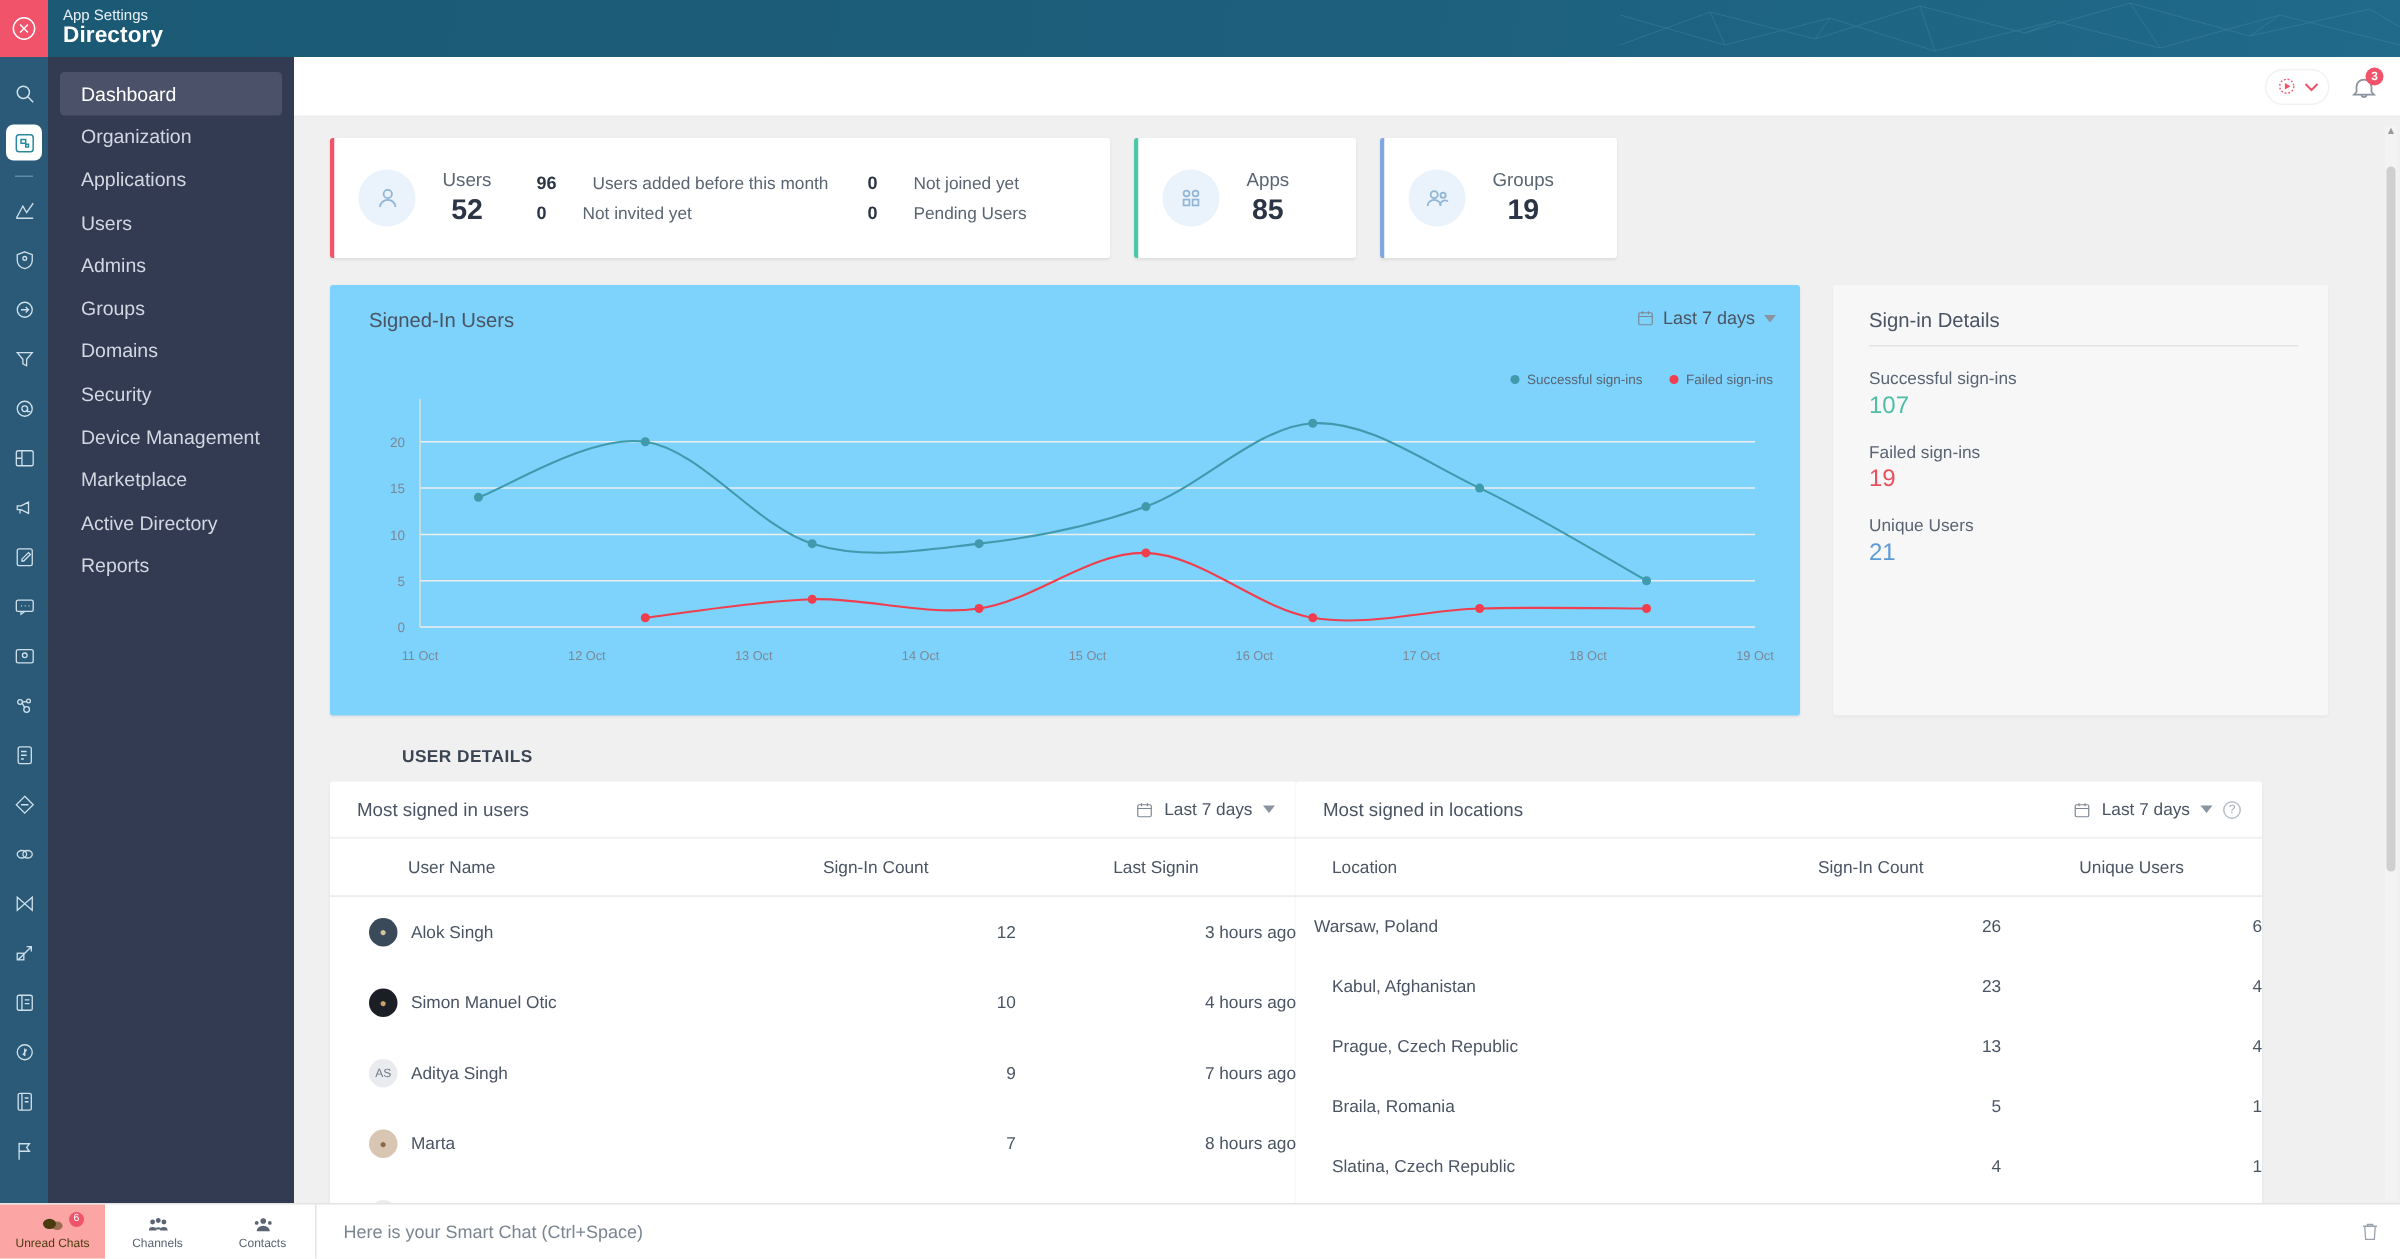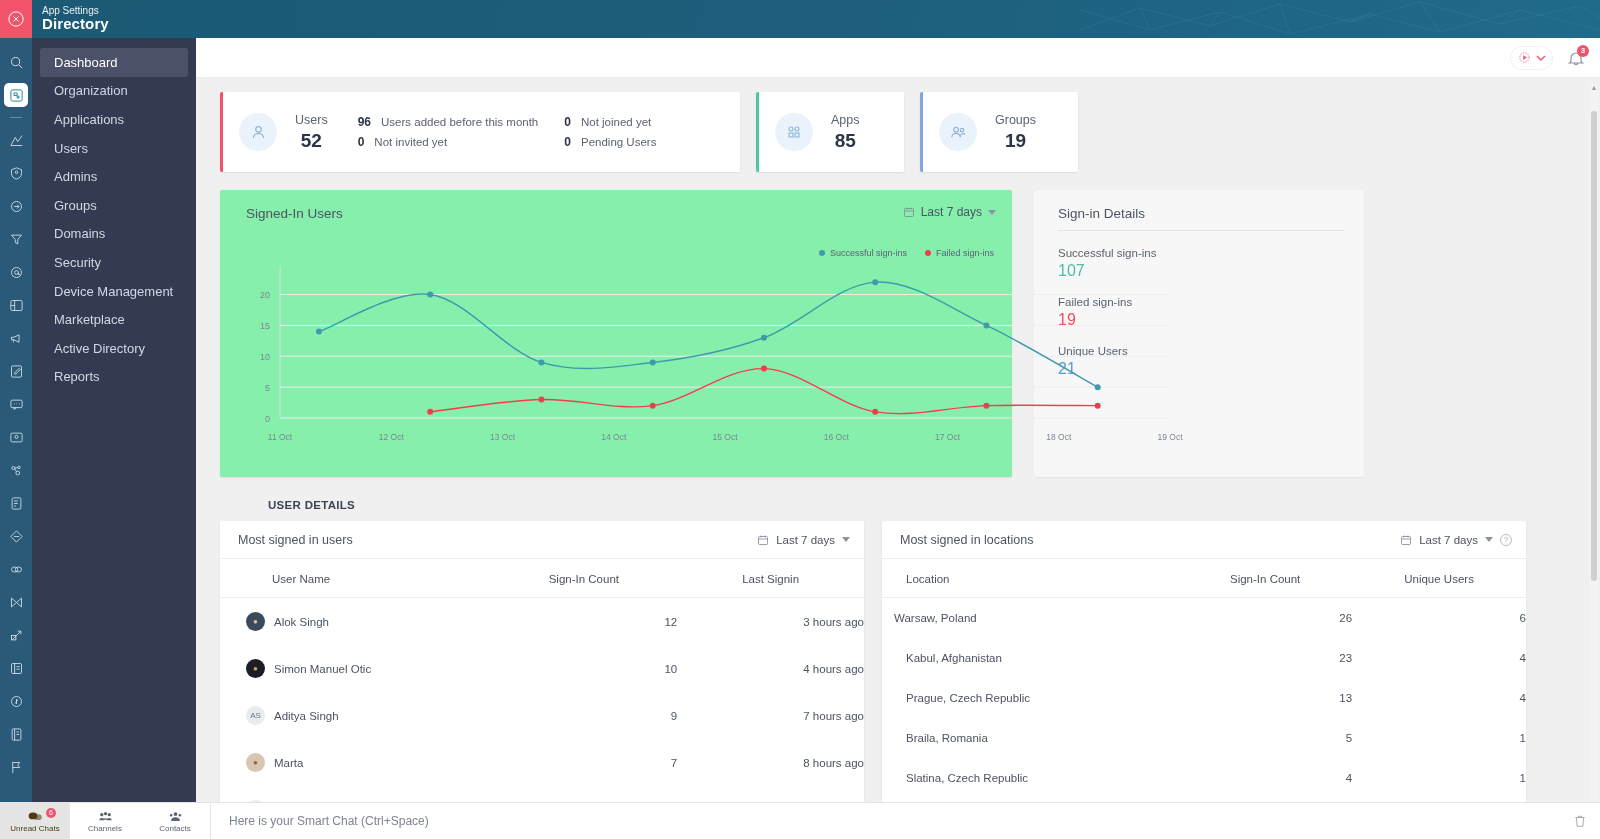--- a/index.html
+++ b/index.html
@@ -100,28 +100,28 @@
   .stat-card.groups { width: 158px; border-left-color: #7fa8e0; }
   .stat-icon {
     width: 38px; height: 38px; border-radius:50%; background:#eaf3fb;
     display:flex; align-items:center; justify-content:center; color:#8fb6d6;
     flex:0 0 38px;
   }
   .stat-main { margin-left: 18px; text-align:center; }
   .stat-main .lbl { font-size: 12.5px; color:#5a6472; }
   .stat-main .val { font-size: 19px; font-weight: bold; color:#2c3545; margin-top:3px;}
   .stat-sub { margin-left: 30px; display:grid; grid-template-columns: auto auto; gap: 6px 26px; }
-  .sub-line { display:flex; align-items:baseline; gap:10px; font-size:11.5px; }
+  .sub-line { display:flex; align-items:baseline; gap:24px; font-size:11.5px; }
   .sub-line b { color:#2c3545; font-size: 12px; }
   .sub-line span { color:#5a6472; }
 
   
   .panel-row { display:flex; gap: 0; }
   .chart-panel {
-    background:#86efac; width: 792px; height: 287px; border-radius:2px;
+    background:#7dd3fc; width: 980px; height: 287px; border-radius:2px;
     box-shadow: 0 1px 2px rgba(0,0,0,.08); position:relative;
   }
   .panel-title { font-size: 13.5px; color:#4a5463; padding: 16px 0 0 26px; }
   .date-select {
     position:absolute; right: 16px; top: 15px;
     display:flex; align-items:center; gap:6px; font-size:12px; color:#4a5463;
   }
   .chev { width:0;height:0;border-left:4px solid transparent;border-right:4px solid transparent;border-top:5px solid #8a93a0; }
   .legend {
     position:absolute; right: 18px; top: 58px; display:flex; gap:18px; font-size:9px; color:#5a6472;
@@ -141,21 +141,21 @@
   .side-block { margin-top: 16px; }
   .side-block .k { font-size: 11.5px; color:#5a6472; }
   .side-block .v { font-size: 16px; margin-top: 3px; }
 
   
   .section-label {
     font-size: 11.5px; font-weight: bold; color:#3c4554; letter-spacing:.3px;
     margin: 22px 0 10px 0;
     padding-left: 48px;
   }
-  .tables-row { display:flex; gap: 18px; }
+  .tables-row { display:flex; }
   .tbl-card { background:#fff; border-radius:2px; box-shadow:0 1px 2px rgba(0,0,0,.08); }
   .tbl-card.users-tbl { width: 644px; }
   .tbl-card.loc-tbl { width: 644px; }
   .tbl-head {
     height: 38px; display:flex; align-items:center; justify-content:space-between;
     padding: 0 14px 0 18px; border-bottom:1px solid #eeeeee;
   }
   .tbl-head .th-title { font-size: 12.5px; color:#4a5463; }
   .th-right { display:flex; align-items:center; gap:7px; font-size:11.5px; color:#4a5463; }
   .qmark {
@@ -185,21 +185,21 @@
 
   
   .chatbar {
     position:absolute; bottom:0; left:0; width:1600px; height:37px;
     background:#ffffff; border-top:1px solid #e4e4e4; display:flex; align-items:center;
   }
   .chat-tab {
     width: 70px; height: 37px; display:flex; flex-direction:column; align-items:center;
     justify-content:center; gap:1px; font-size:8px; color:#5a6472; position:relative;
   }
-  .chat-tab.highlight { background:#e5e5e5; color:#4a3c10;align-items:center; }
+  .chat-tab.highlight { background:#fca5a5; color:#4a3c10;align-items:center; }
   .chat-badge {
     position:absolute; top:5px; right:14px; background:#f0536a; color:#fff;
     font-size:7px; border-radius:50%; width:10px;height:10px;
     display:flex;align-items:center;justify-content:center;
   }
   .chat-input {
     flex:1; font-size:12px; color:#7b8592; padding-left: 18px;
     border-left:1px solid #e4e4e4; height:37px; display:flex; align-items:center;
   }
   .trash { width:40px; display:flex;align-items:center;justify-content:center; color:#9aa2ad;}

